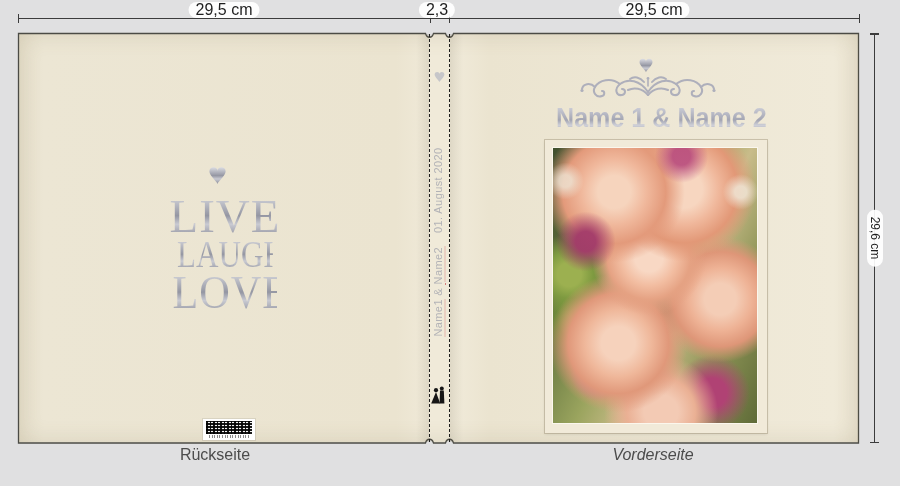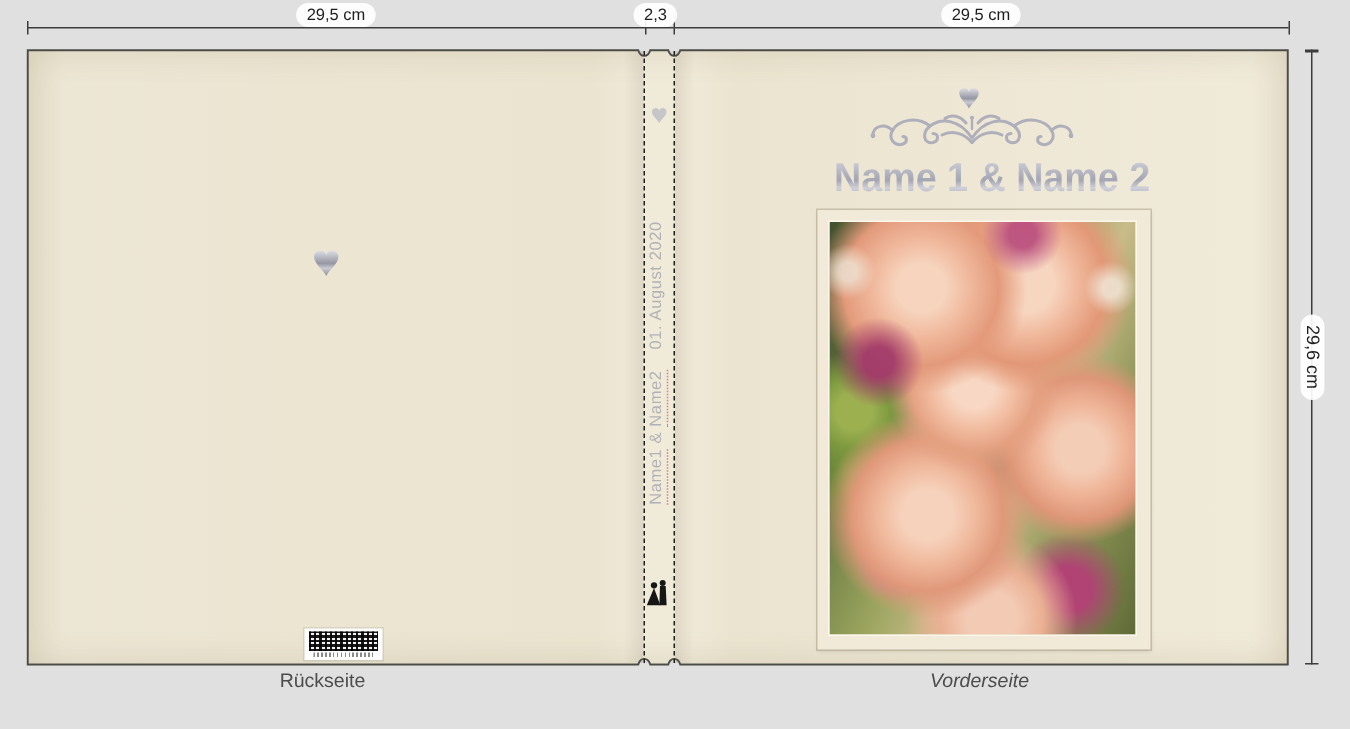--- a/index.html
+++ b/index.html
@@ -7,25 +7,25 @@
          font-family:"Liberation Sans",sans-serif;}
   
   .dim-h{position:absolute;top:18px;height:0;border-top:1.5px solid #3c3c3c;}
   .dim-h.seg1{left:18px;width:412px;}
   .dim-h.seg2{left:430px;width:19px;}
   .dim-h.seg3{left:449px;width:410px;}
   .tick-v{position:absolute;top:14px;width:1.5px;height:9px;background:#3c3c3c;}
   .dim-v{position:absolute;left:874px;top:33px;height:410px;width:0;border-left:1.5px solid #3c3c3c;}
   .tick-h{position:absolute;left:870px;width:9px;height:1.5px;background:#3c3c3c;}
   .pill{position:absolute;top:2px;transform:translateX(-50%);background:rgba(255,255,255,.92);
-        border-radius:9px;padding:0 7px;font-size:11px;line-height:16px;color:#1f1f1f;white-space:nowrap;}
+        border-radius:9px;padding:0 7px;font-size:16px;line-height:16px;color:#1f1f1f;white-space:nowrap;}
   .pill-v{position:absolute;left:875px;top:238px;transform:translate(-50%,-50%);
           writing-mode:vertical-rl;background:rgba(255,255,255,.92);border-radius:9px;
           padding:7px 0;font-size:12px;line-height:16px;color:#1f1f1f;white-space:nowrap;}
-  .caption{position:absolute;top:446px;transform:translateX(-50%);font-size:13px;color:#4c4c4c;}
+  .caption{position:absolute;top:446px;transform:translateX(-50%);font-size:16px;color:#4c4c4c;}
   .caption.back{left:215px;} .caption.front{left:653px;font-style:italic;}
   
   .cover-svg{position:absolute;left:0;top:0;}
   .cover-vignette{position:absolute;left:19px;top:34px;width:840px;height:408px;
                   box-shadow:inset 0 0 22px rgba(120,105,70,.16);pointer-events:none;}
   .fold-shade{position:absolute;top:34px;width:13px;height:408px;pointer-events:none;}
   .fold-shade.l{left:416px;background:linear-gradient(90deg,rgba(100,90,65,0),rgba(100,90,65,.13));}
   .fold-shade.r{left:450px;background:linear-gradient(270deg,rgba(100,90,65,0),rgba(100,90,65,.13));}
   .fold{position:absolute;top:34px;height:408px;width:0;border-left:1.3px dashed #1e1e1e;}
   .fold.l{left:429px;} .fold.r{left:448.5px;}
@@ -131,20 +131,25 @@
   <div class="tick-h" style="top:33px"></div>
   <div class="tick-h" style="top:441.5px"></div>
   <div class="pill-v">29,6 cm</div>
 
   <div class="caption back">Rückseite</div>
   <div class="caption front">Vorderseite</div>
 
   <svg class="heart-back" viewBox="0 0 20 18">
     <path d="M10,5.2 C10,1.2 16.5,1.4 16.5,5.6 C16.5,9.2 10.6,13.6 10,15.8 C9.4,13.6 3.5,9.2 3.5,5.6 C3.5,1.4 10,1.2 10,5.2 Z" fill="url(#silverGrad)"></path>
   </svg>
+  <div class="lll">
+    <span class="l l1">LIVE</span>
+    <span class="l l2">LAUGH</span>
+    <span class="l l3">LOVE</span>
+  </div>
   <div class="barcode">
     <div class="noise"></div>
     <div class="micro"></div>
   </div>
 
   <svg class="heart-spine" viewBox="0 0 20 18">
     <path d="M10,5.2 C10,1.2 16.5,1.4 16.5,5.6 C16.5,9.2 10.6,13.6 10,15.8 C9.4,13.6 3.5,9.2 3.5,5.6 C3.5,1.4 10,1.2 10,5.2 Z" fill="#c6c6c9"></path>
   </svg>
   <div class="spine-text">
     <span class="nm">Name1</span><span> &amp; </span><span class="nm">Name2</span><span class="gap"></span><span>01. August 2020</span>

